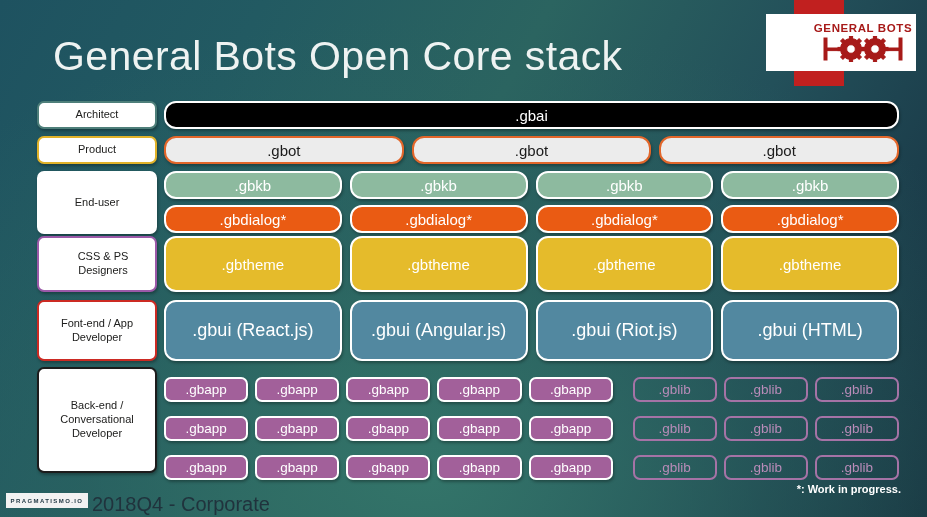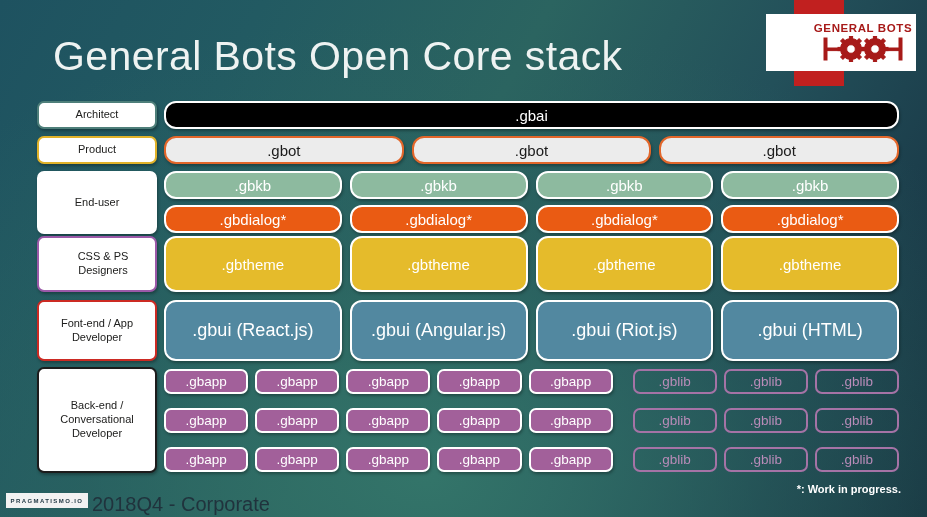--- a/index.html
+++ b/index.html
@@ -137,20 +137,21 @@
   .cell.gblib   { background: transparent; border-color: #a573a6; color: #b98cb9;
                   font-size: 13.5px; border-radius: 7px; box-shadow: none; }
 
   
   .small-row {
     position: absolute;
     left: 127px;
     width: 735px;
     display: flex;
     gap: 7px;
+    margin-top: 8px;
   }
   .small-row .cell { height: 25px; }
   .spacer { flex: 0 0 6px; }
 
   .footnote {
     position: absolute;
     right: 26px;
     bottom: 22px;
     color: #ffffff;
     font-size: 11px;

